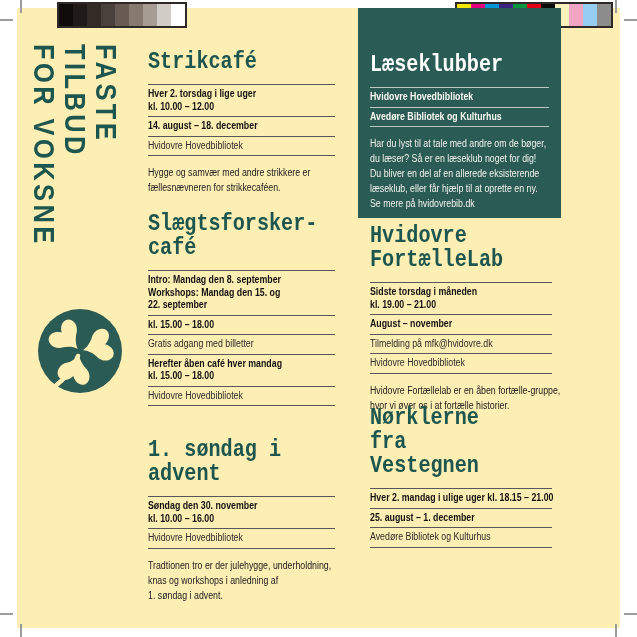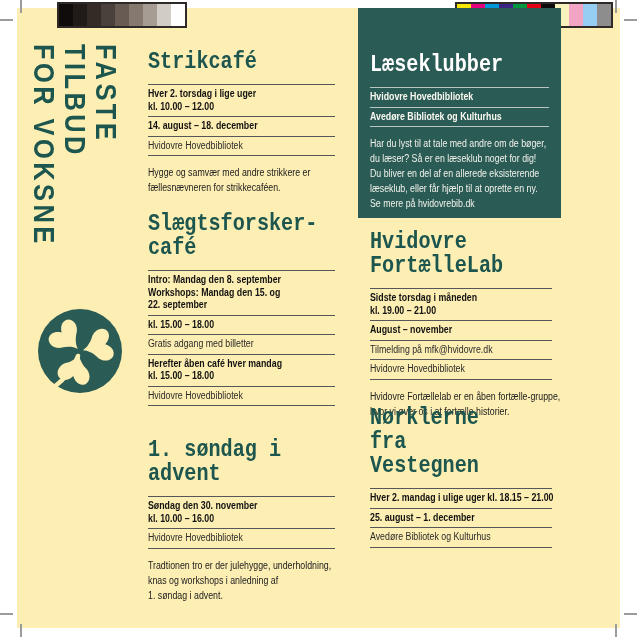--- a/index.html
+++ b/index.html
@@ -140,21 +140,21 @@
         <div class="meta-row bold"><span class="cond">Hvidovre Hovedbibliotek</span></div>
         <div class="meta-row bold"><span class="cond">Avedøre Bibliotek og Kulturhus</span></div>
       </div>
     <div class="body"><span class="cond">Har du lyst til at tale med andre om de bøger,
 du læser? Så er en læseklub noget for dig!
 Du bliver en del af en allerede eksisterende
 læseklub, eller får hjælp til at oprette en ny.
 Se mere på hvidovrebib.dk</span></div>
   </section>
 
-  <section class="sec" style="left:370px;top:230px;width:182px">
+  <section class="sec" style="left:370px;top:224px;width:182px">
     <h2 class="title two"><span class="cond">Hvidovre
 FortælleLab</span></h2>
     <div class="rows">
         <div class="meta-row bold"><span class="cond">Sidste torsdag i måneden
 kl. 19.00 – 21.00</span></div>
         <div class="meta-row bold"><span class="cond">August – november</span></div>
         <div class="meta-row"><span class="cond">Tilmelding på mfk@hvidovre.dk</span></div>
         <div class="meta-row"><span class="cond">Hvidovre Hovedbibliotek</span></div>
       </div>
     <div class="body"><span class="cond">Hvidovre Fortællelab er en åben fortælle-gruppe,

